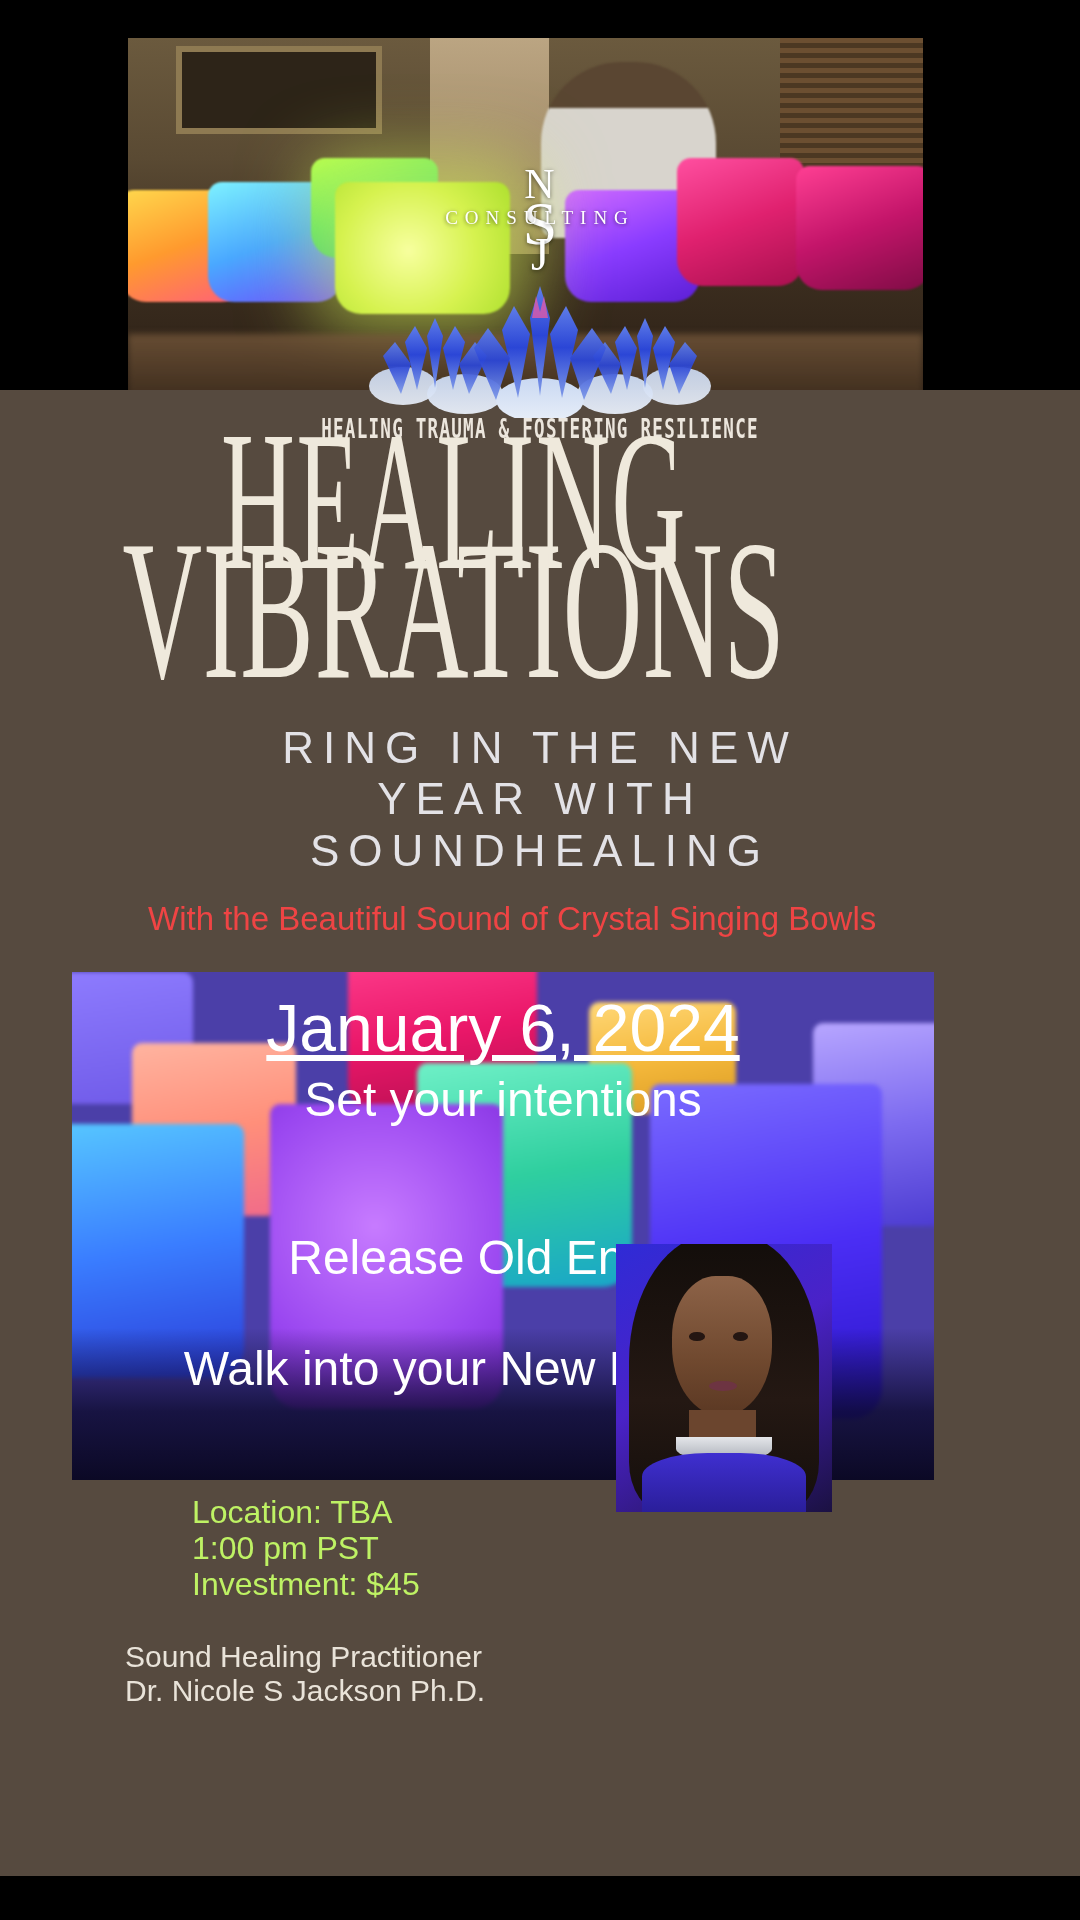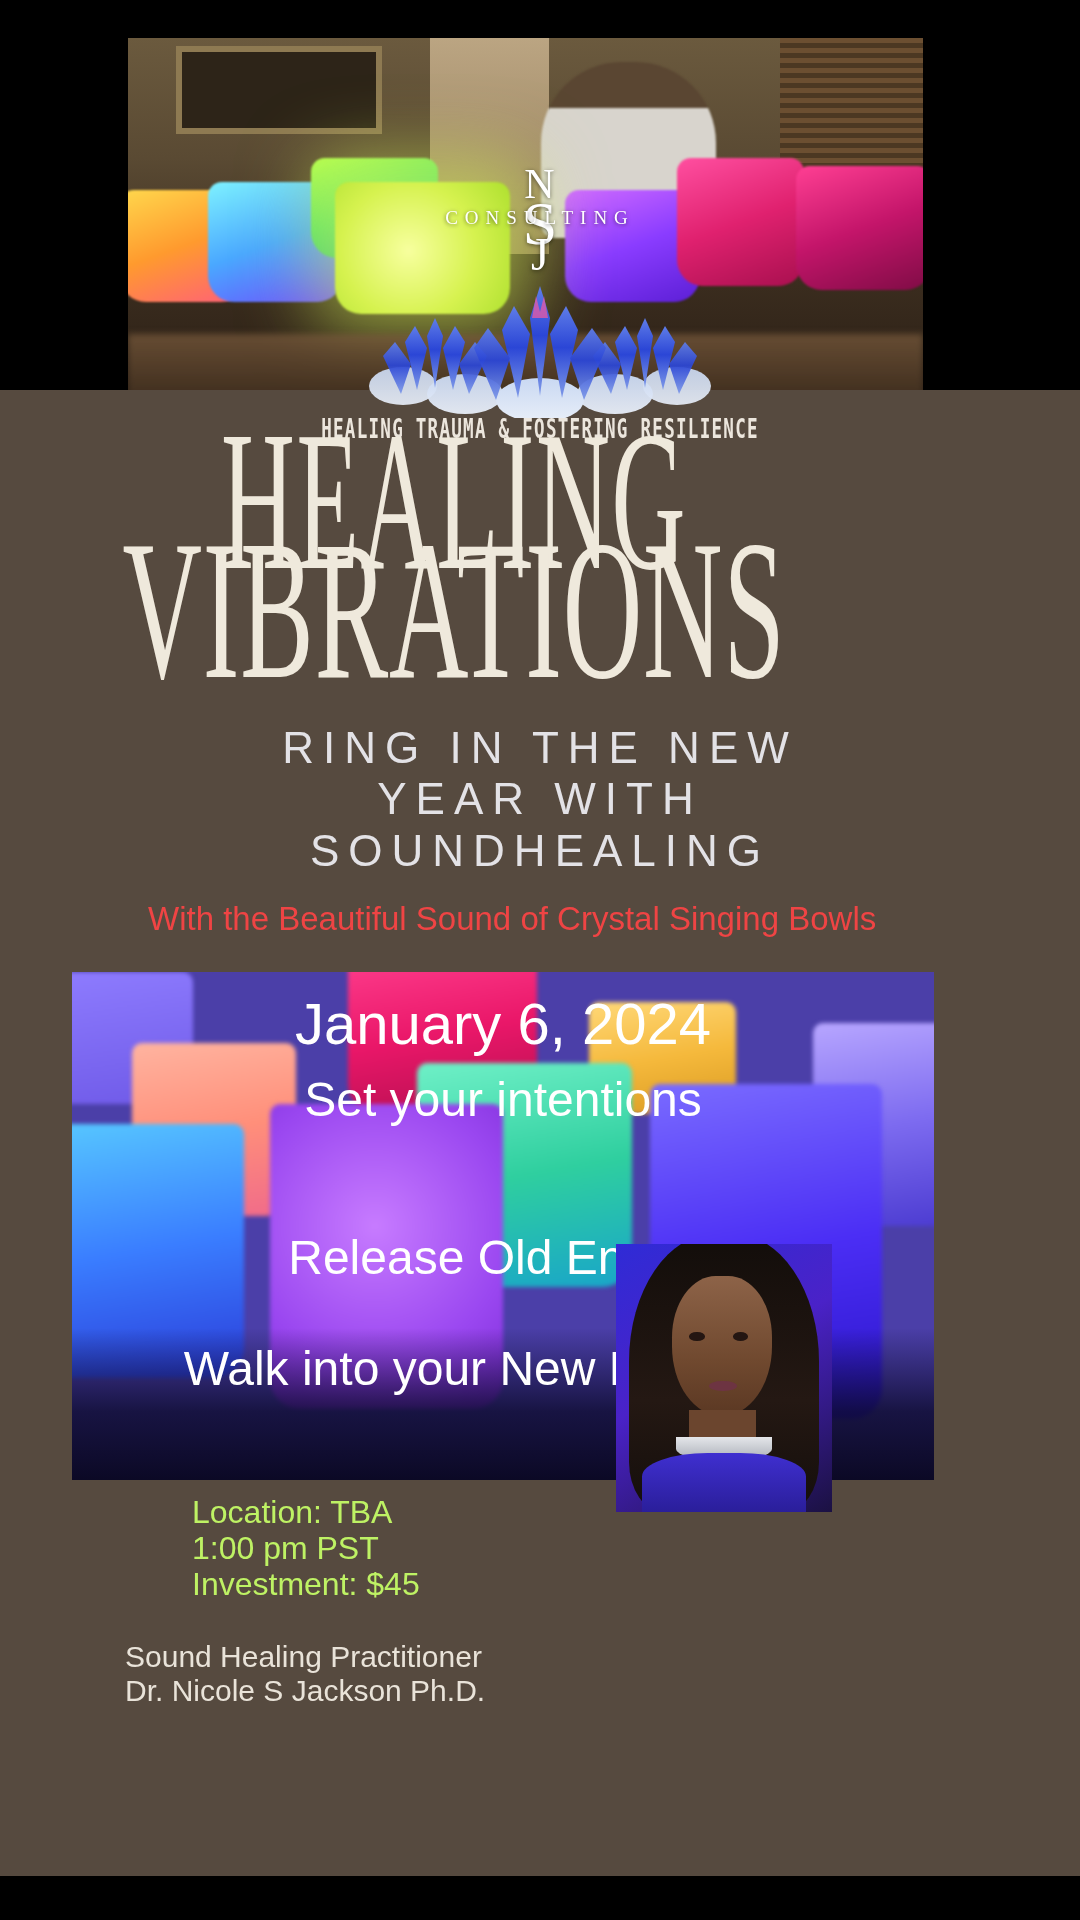--- a/index.html
+++ b/index.html
@@ -170,21 +170,21 @@
   .p6  { left:60%;  top:6%;   width:17%; height:22%; background:linear-gradient(170deg,#ffd878,#f5b93c,#d99a22); }
   .p7  { left:67%;  top:22%;  width:27%; height:66%; background:linear-gradient(170deg,#7a6bff,#4b2ef5,#2a14c8); }
   .p8  { left:86%;  top:10%;  width:18%; height:40%; background:linear-gradient(170deg,#b7a6ff,#7d6bf0,#4a3ad0); }
   .p9  { left:-6%;  top:0%;   width:20%; height:26%; background:linear-gradient(170deg,#8f7dff,#6f5ae8); }
   .panel .shadowfloor {
     position:absolute; left:0; bottom:0; width:100%; height:30%;
     background:linear-gradient(180deg,rgba(10,8,40,0) 0%,rgba(12,10,44,.82) 55%,rgba(8,6,30,.95) 100%);
   }
 
   .panel-text { position:absolute; left:0; width:862px; text-align:center; color:#fff; font-weight:400; }
-  .pt-date   { top:18px;  font-size:58px; }
+  .pt-date   { top:18px;  font-size:66px;text-decoration:underline; }
   .pt-l1     { top:100px; font-size:48px; }
   .pt-l2     { top:258px; font-size:48px; }
   .pt-l3     { top:370px; font-size:48px; line-height:1.14; }
 
   
   .portrait {
     position:absolute; left:616px; top:1244px; width:216px; height:268px;
     overflow:hidden; background:#1b1410;
   }
   .portrait .bgblue { position:absolute; inset:0; background:linear-gradient(150deg,#2f2bd6,#4a22c8 45%,#1b1142 100%); }

